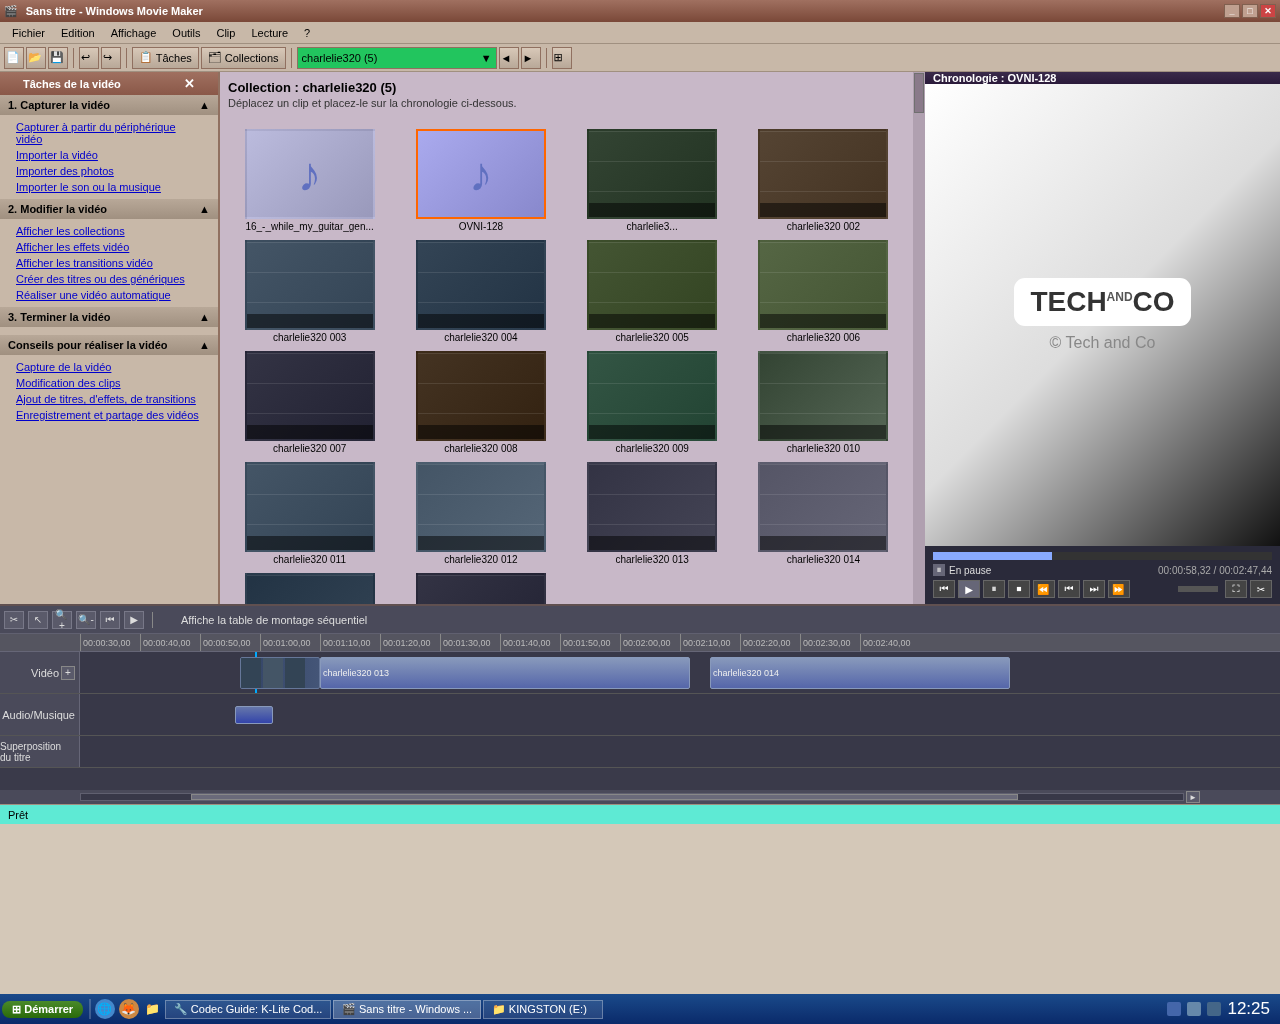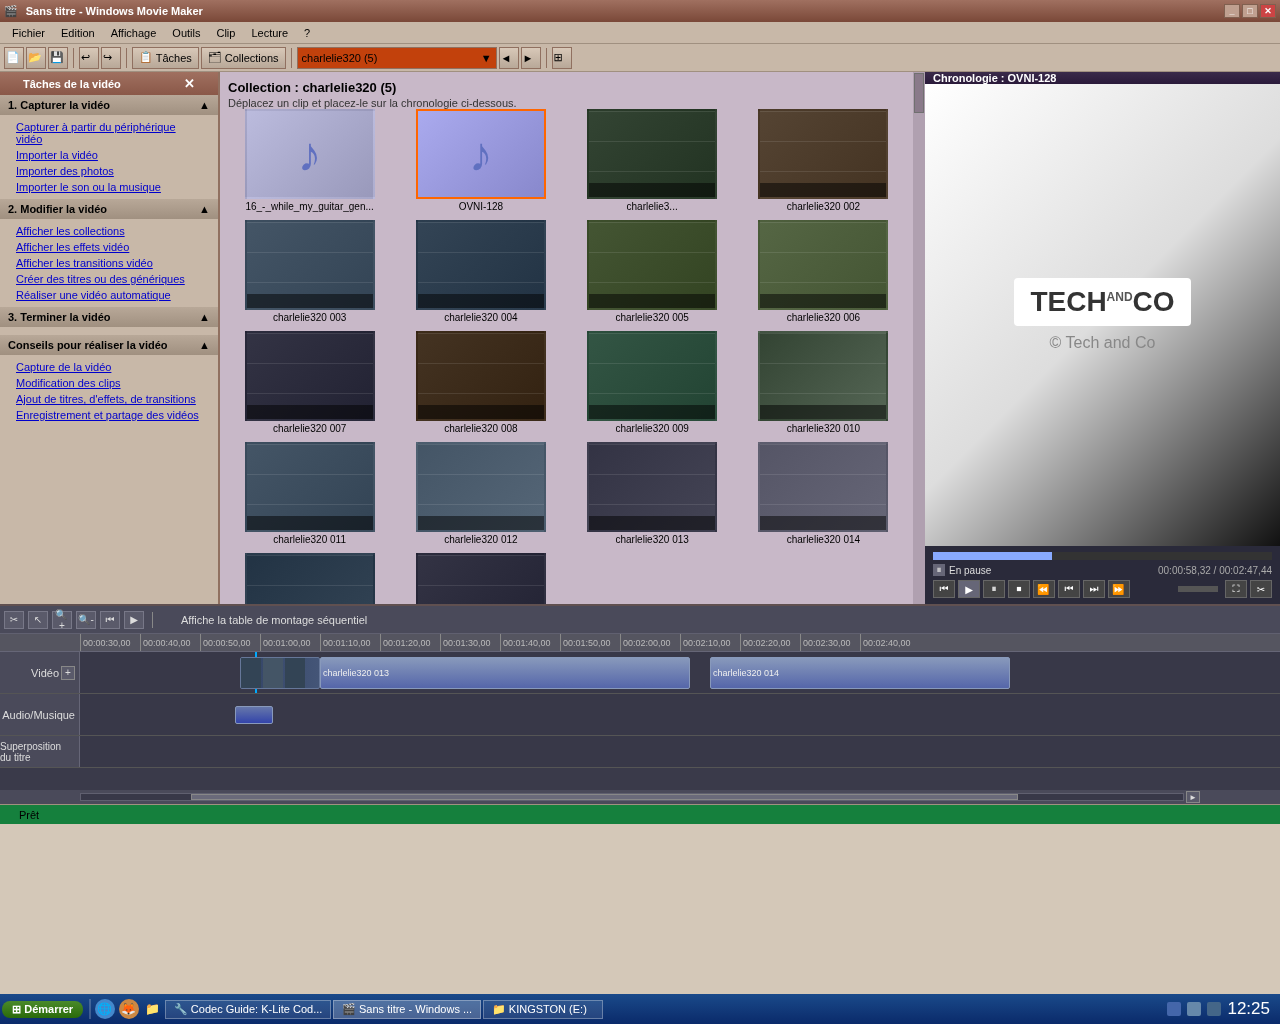--- a/index.html
+++ b/index.html
@@ -59,21 +59,21 @@
       padding: 1px 6px;
       background: linear-gradient(to bottom, #d8c8b8, #b8a898);
       border: 1px solid #907060;
       cursor: pointer;
       display: flex; align-items: center; gap: 3px;
       font-size: 11px;
     }
     .toolbar-separator { width: 1px; height: 20px; background: #907060; margin: 0 3px; }
     .collections-dropdown {
       height: 22px;
-      background: #c2410c;
+      background: #22c55e;
       border: 1px solid #907060;
       display: flex; align-items: center;
       padding: 0 4px;
       min-width: 200px;
       cursor: pointer;
       font-size: 11px;
     }
     .dropdown-arrow { margin-left: auto; }
 
     
@@ -125,21 +125,21 @@
     }
     .collection-header h2 {
       font-size: 13px;
       font-weight: bold;
       color: #000;
       margin-bottom: 2px;
     }
     .collection-header p {
       font-size: 11px;
       color: #333;
-      margin-bottom: 0;
+      margin-bottom: 20px;
     }
     .collection-grid {
       display: grid;
       grid-template-columns: repeat(4, 1fr);
       gap: 8px;
     }
     .clip-item {
       display: flex;
       flex-direction: column;
       align-items: center;
@@ -426,23 +426,23 @@
     .vt10 { background: linear-gradient(135deg, #335544 0%, #224433 100%); }
     .vt11 { background: linear-gradient(135deg, #334433 0%, #556655 100%); }
     .vt12 { background: linear-gradient(135deg, #445566 0%, #334455 100%); }
     .vt13 { background: linear-gradient(135deg, #445566 0%, #556677 100%); }
     .vt14 { background: linear-gradient(135deg, #333344 0%, #444455 100%); }
     .vt15 { background: linear-gradient(135deg, #555566 0%, #666677 100%); }
     .vt16 { background: linear-gradient(135deg, #223344 0%, #334455 100%); }
 
     .status-bar {
       height: 20px;
-      background: #15803d;
+      background: #5eead4;
       display: flex; align-items: center;
-      padding: 0 19px;
+      padding: 0 8px;
       border-top: 1px solid #a09080;
       font-size: 11px;
       color: #000;
     }
   </style>
 </head>
 <body>
 
 <div class="title-bar">
   <span style="margin-right:4px;">🎬</span>
@@ -709,21 +709,21 @@
       </div>
   </div>
 
   <div class="preview-panel">
     <div class="preview-header">
       <span>Chronologie : OVNI-128</span>
     </div>
     <div class="preview-video">
       <div class="tech-preview-inner">
         <div style="text-align:center;">
-          <div style="font-size:28px;font-weight:bold;color:#222;background:white;padding:8px 16px;border-radius:4px;display:inline-block;">
+          <div style="font-size:28px;font-weight:bold;color:#222;background:white;padding:8px 16px;border-radius:11px;display:inline-block;">
             <span style="color:#333;font-weight:900;">TECH</span><span style="font-size:12px;vertical-align:super;color:#555">AND</span><span style="color:#333;font-weight:900;">CO</span>
           </div>
           <div style="color:#888;font-size:16px;margin-top:8px;">© Tech and Co</div>
         </div>
       </div>
     </div>
     <div class="preview-controls">
       <div class="progress-bar-container">
         <div class="progress-bar" style="width:35%"></div>
       </div>

